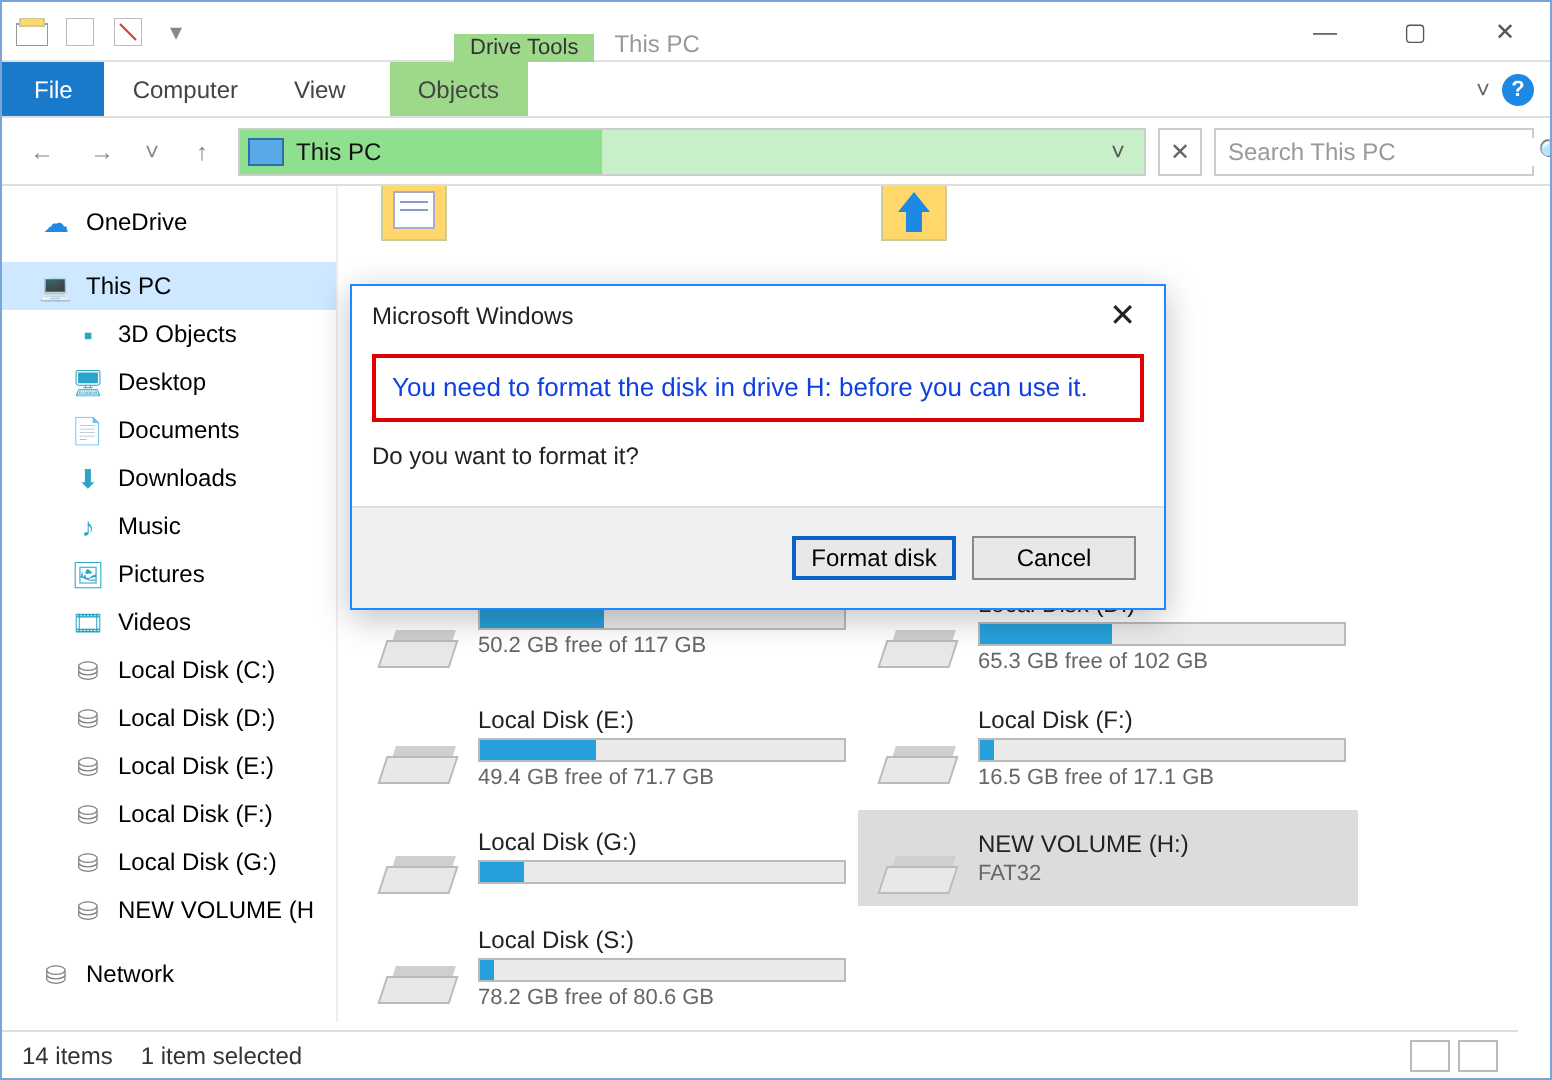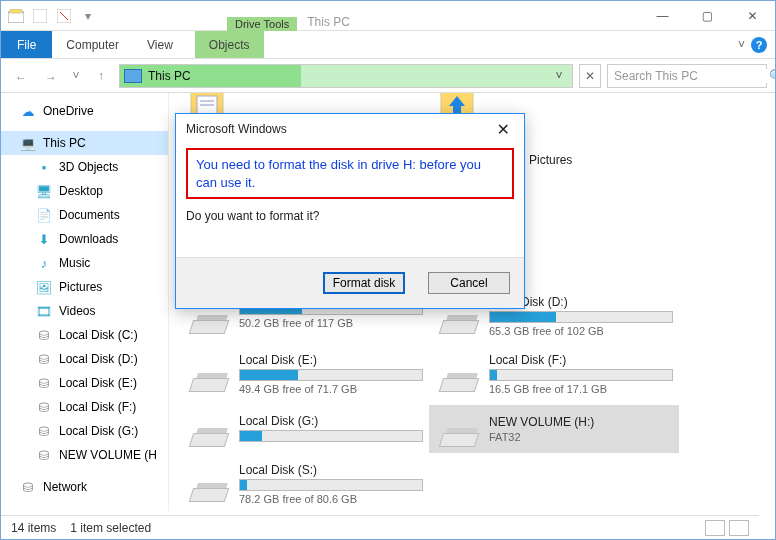--- a/index.html
+++ b/index.html
@@ -47,27 +47,27 @@
 .bar{height:12px;border:1px solid #bbb;background:#eaeaea;position:relative;margin-bottom:2px}
 .bar-fill{height:100%;background:#26a0da}
 .drv-free{font-size:11px;color:#666}
 .partial-row{display:flex}
 .partial{width:250px;display:flex;align-items:flex-start;gap:10px;padding:2px 6px}
 .folder-ico{width:44px;height:40px;display:flex;align-items:center;justify-content:center}
 .status{position:absolute;bottom:0;left:0;right:16px;height:24px;border-top:1px solid #ddd;display:flex;align-items:center;padding:0 10px;gap:14px;color:#333;background:#fff}
 .status .right{margin-left:auto;display:flex;gap:4px}
 .view-ico{width:20px;height:16px;border:1px solid #bbb}
 
-.dialog{position:absolute;left:174px;top:112px;width:350px;background:#fff;border:1px solid #1e88ff;box-shadow:0 4px 16px rgba(0,0,0,0.25);z-index:10}
+.dialog{position:absolute;left:174px;top:141px;width:408px;background:#fff;border:1px solid #1e88ff;box-shadow:0 4px 16px rgba(0,0,0,0.25);z-index:10}
 .dlg-title{height:30px;display:flex;align-items:center;padding:0 10px;font-size:12px;color:#222}
 .dlg-close{margin-left:auto;font-size:16px;padding:0 4px}
 .dlg-body{padding:4px 10px 12px}
 .dlg-warn{border:2px solid #e10000;padding:6px 8px;color:#1040e0;font-size:13px;line-height:1.35;margin-bottom:10px}
-.dlg-q{color:#222;font-size:12px;margin-bottom:22px}
-.dlg-btns{background:#f0f0f0;padding:14px;display:flex;justify-content:flex-end;gap:23px;border-top:1px solid #ddd}
+.dlg-q{color:#222;font-size:12px;margin-bottom:6px}
+.dlg-btns{background:#f0f0f0;padding:14px;display:flex;justify-content:flex-end;gap:8px;border-top:1px solid #ddd}
 .dlg-btn{min-width:82px;height:22px;border:1px solid #888;background:#e8e8e8;display:flex;align-items:center;justify-content:center}
 .dlg-btn.primary{border:2px solid #0a64c8;background:#e8e8e8}
 svg{display:block}
 </style>
 </head>
 <body>
 
 <div class="titlebar">
   <div class="qat">
     <span class="qat-ico">

